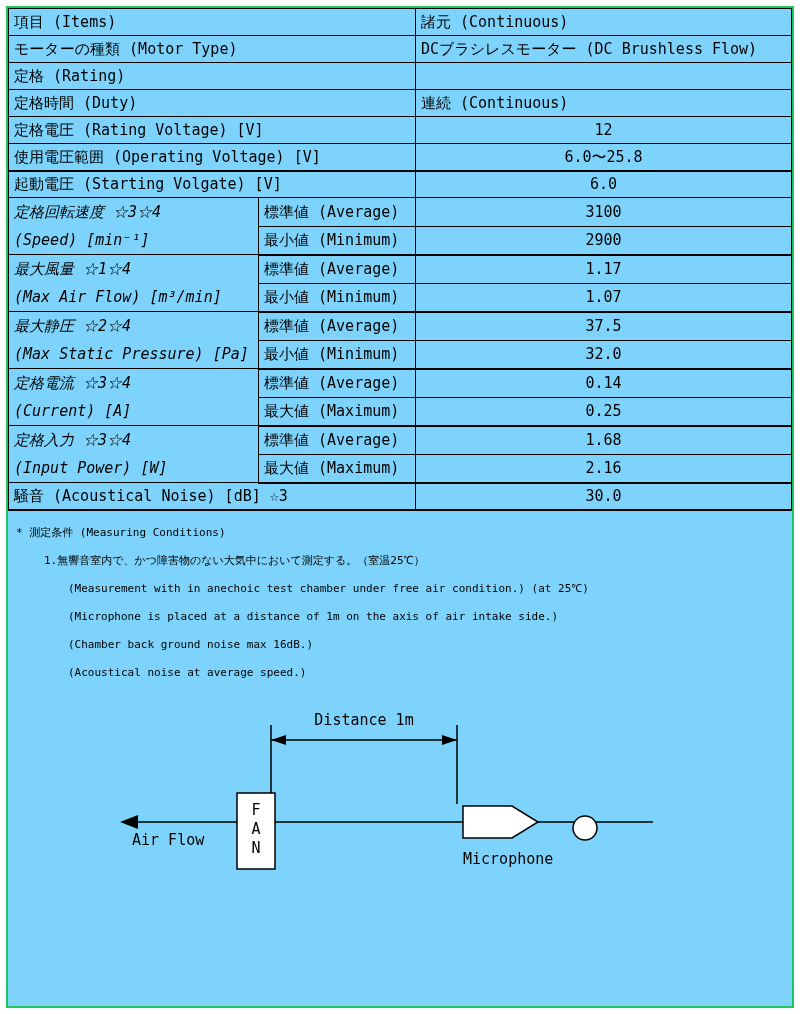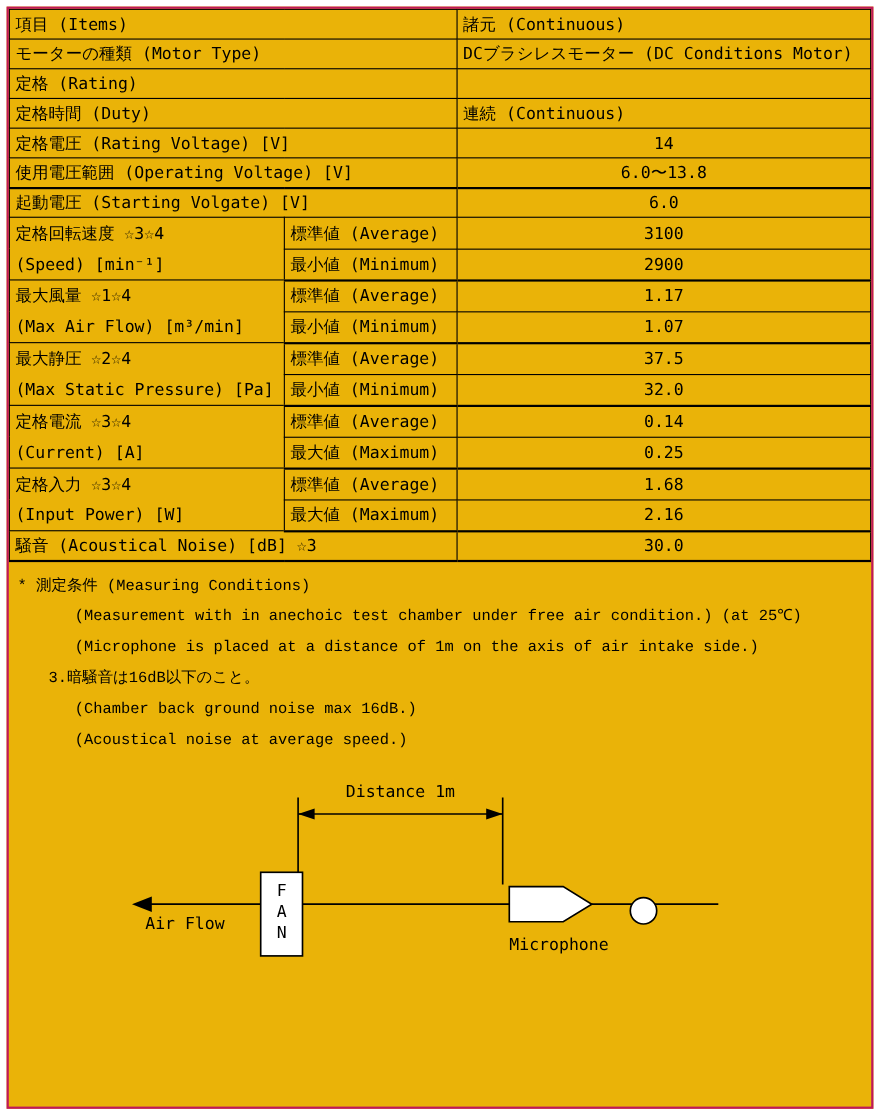--- a/index.html
+++ b/index.html
@@ -4,43 +4,43 @@
 <style>
   * { box-sizing: border-box; }
   html,body { margin:0; padding:0; background:#fff; }
   body {
     width:800px; height:1014px; padding:6px;
     font-family:"DejaVu Sans Mono","Liberation Mono",monospace;
     color:#000;
   }
   .page {
     width:100%; height:100%;
-    border:2px solid #be185d;
+    border:2px solid #22c55e;
     overflow:hidden;
-    background:#eab308;
+    background:#7dd3fc;
   }
   table.spec {
     border-collapse:collapse;
     width:100%;
     table-layout:fixed;
   }
   table.spec td {
     border:1px solid #000;
     height:27px;
     padding:0 5px;
     font-size:15px;
     line-height:1.1;
     white-space:nowrap;
     overflow:hidden;
   }
   td.c { text-align:center; }
   tr.thick > td { border-bottom-width:2px;margin-top:43px; }
   td.grp { padding:0 5px; vertical-align:top; }
-  .grp-line { height:28px; line-height:28px; white-space:nowrap; overflow:hidden; }
-  .notes { padding:8px 8px 0 8px; font-size:14px;font-family:Liberation Mono, monospace; }
+  .grp-line { height:28px; line-height:28px; white-space:nowrap; overflow:hidden;font-style:italic; }
+  .notes { padding:8px 8px 0 8px; font-size:11px; }
   .note-title { line-height:28px; white-space:nowrap; }
   .note-jp { padding-left:28px; line-height:28px; white-space:nowrap; }
   .note-en { padding-left:52px; line-height:28px; white-space:nowrap; }
   .diagram-wrap { margin-top:6px; }
   svg { display:block; }
   svg text { font-family:"DejaVu Sans Mono","Liberation Mono",monospace; font-size:15px; fill:#000; }
 </style>
 </head>
 <body>
 
@@ -54,41 +54,41 @@
     </colgroup>
 
     <tbody>
         <tr>
       <td colspan="2">項目 (Items)</td>
       <td>諸元 (Continuous)</td>
     </tr>
 
     <tr>
       <td colspan="2">モーターの種類 (Motor Type)</td>
-      <td>DCブラシレスモーター (DC Conditions Motor)</td>
+      <td>DCブラシレスモーター (DC Brushless Flow)</td>
     </tr>
 
     <tr>
       <td colspan="2">定格 (Rating)</td>
       <td></td>
     </tr>
 
     <tr>
       <td colspan="2">定格時間 (Duty)</td>
       <td>連続 (Continuous)</td>
     </tr>
 
     <tr>
       <td colspan="2">定格電圧 (Rating Voltage) [V]</td>
-      <td class="c">14</td>
+      <td class="c">12</td>
     </tr>
 
     <tr class="thick">
       <td colspan="2">使用電圧範囲 (Operating Voltage) [V]</td>
-      <td class="c">6.0〜13.8</td>
+      <td class="c">6.0〜25.8</td>
     </tr>
 
     <tr>
       <td colspan="2">起動電圧 (Starting Volgate) [V]</td>
       <td class="c">6.0</td>
     </tr>
 
     <tr>
       <td rowspan="2" class="grp">
         <div class="grp-line">定格回転速度 ☆3☆4</div>
@@ -157,25 +157,25 @@
     <tr class="thick">
       <td colspan="2">騒音 (Acoustical Noise) [dB] ☆3</td>
       <td class="c">30.0</td>
     </tr>
   </tbody>
     </table>
 
   <div class="notes">
     <div class="note-title">* 測定条件 (Measuring Conditions)</div>
 
+    <div class="note-jp">1.無響音室内で、かつ障害物のない大気中において測定する。（室温25℃）</div>
     <div class="note-en">(Measurement with in anechoic test chamber under free air condition.) (at 25℃)</div>
 
     <div class="note-en">(Microphone is placed at a distance of 1m on the axis of air intake side.)</div>
 
-    <div class="note-jp">3.暗騒音は16dB以下のこと。</div>
     <div class="note-en">(Chamber back ground noise max 16dB.)</div>
 
     <div class="note-en">(Acoustical noise at average speed.)</div>
   </div>
 
   <div class="diagram-wrap">
     <svg width="784" height="210" viewBox="0 0 784 210">
 
       <text x="356" y="32" text-anchor="middle">Distance 1m</text>
 

